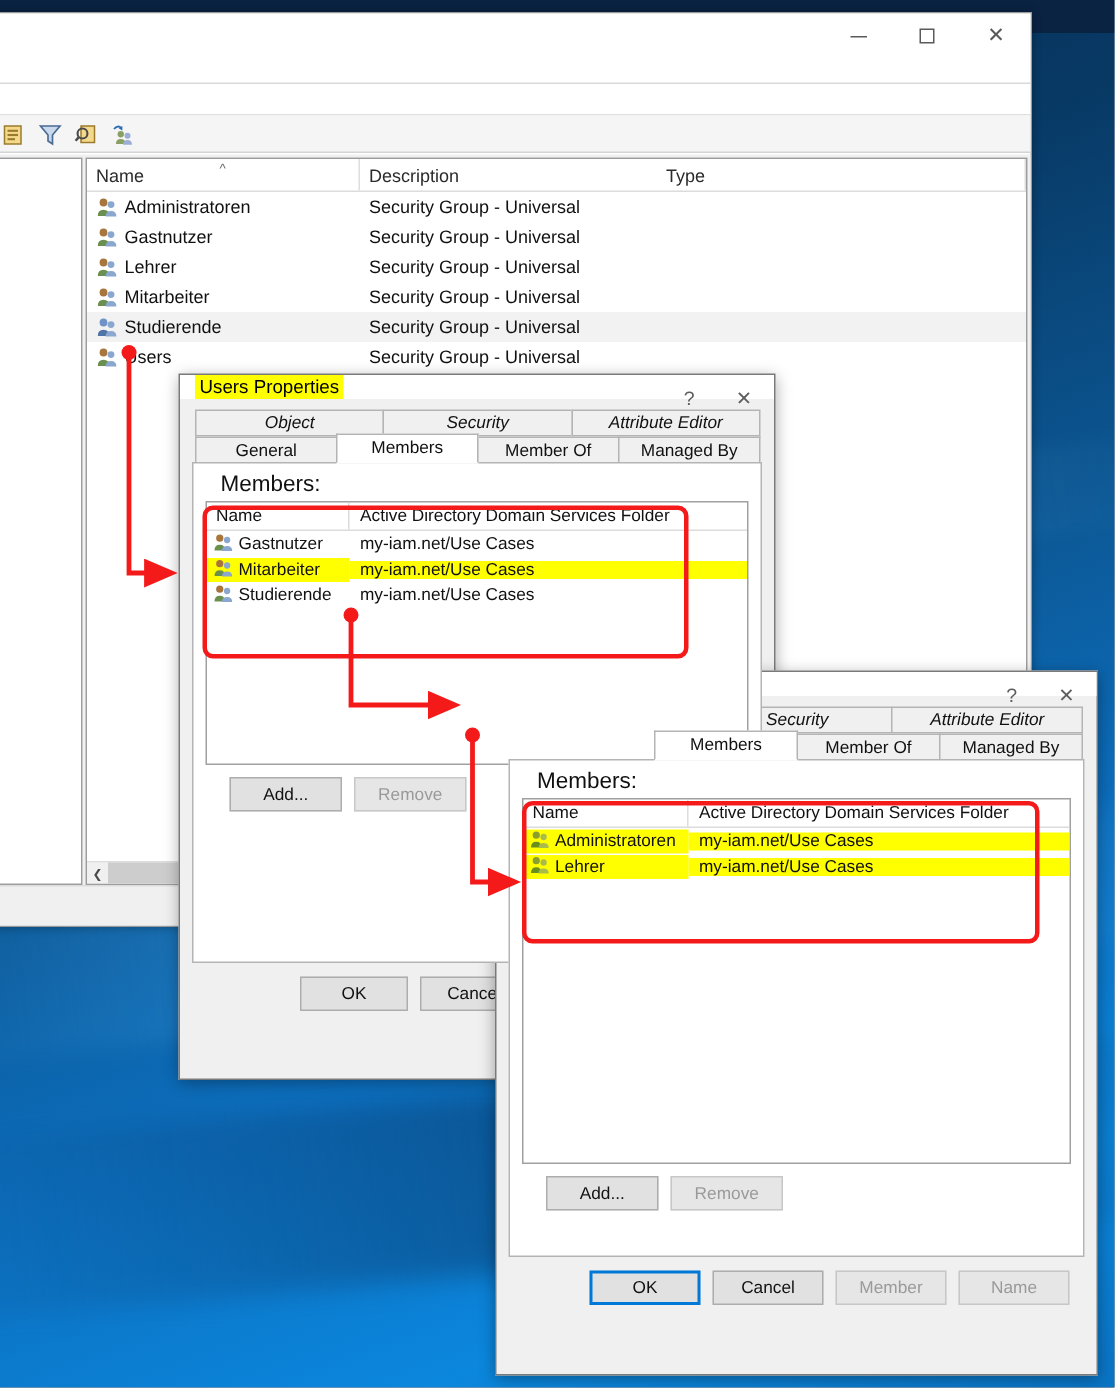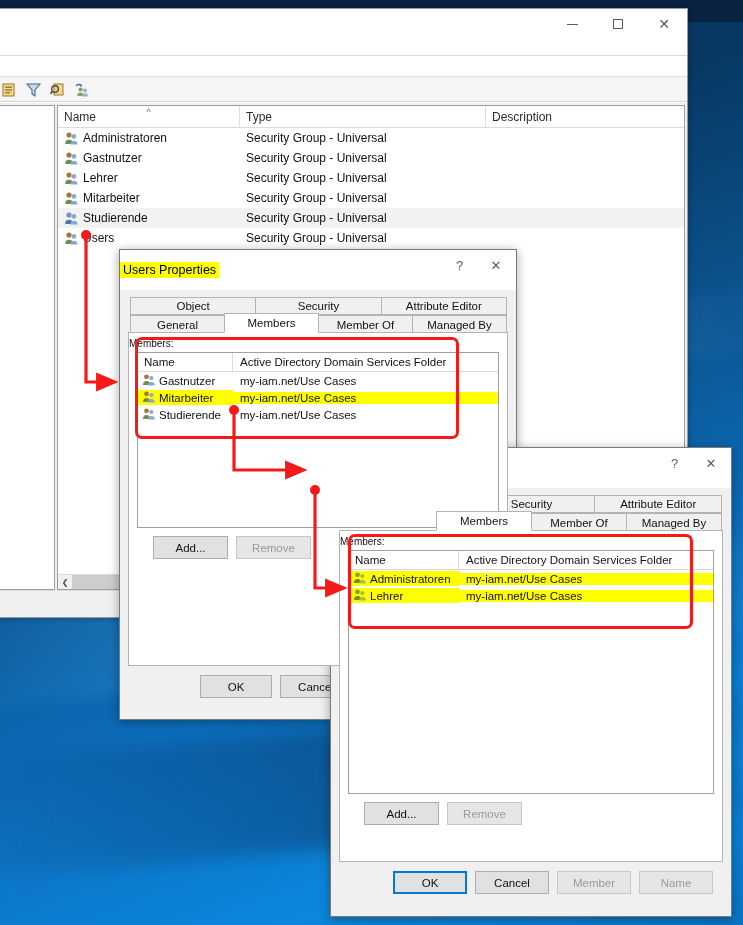--- a/index.html
+++ b/index.html
@@ -155,43 +155,44 @@
   }
 
   
   .dlg {
     position: absolute;
     background: #f0f0f0;
     border: 1px solid #7a7a7a;
     box-shadow: 0 2px 10px rgba(0,0,0,.35);
   }
   .dlg-title {
-    height: 40px;
+    height: 16px;
     background: #ffffff;
     display:flex; align-items:center;
+    padding-left: 10px;
     position: relative;
   }
   .dlg-title .t {
     font-size: 12.5px; color:#000;
     background: #ffff00; padding: 1px 3px;
   }
   .dlg-title .tbtns { position:absolute; right:0; top:0; display:flex; }
   .dlg-title .tb {
     width: 33px; height: 31px;
     display:flex; align-items:center; justify-content:center;
     color:#5d5d5d; font-size:13px;
   }
   .dlg-title .tb.close { width: 40px; }
 
   .dlg-inner { padding: 7px 8px 8px 8px; }
 
   
   .tabrows { padding: 0 2px; }
   .tabrow { display:flex; height: 18px; }
-  .tabrow.top { margin-left: 0; }
+  .tabrow.top { margin-left: 0; font-style: italic; }
   .tab {
     flex:1;
     background: #f0f0f0;
     border: 1px solid #b4b4b4;
     border-bottom: none;
     display:flex; align-items:center; justify-content:center;
     font-size: 11.5px; color:#111;
     margin-right: -1px;
     position: relative;
   }
@@ -203,21 +204,21 @@
     margin-top: -2px;
     height: 20px;
   }
   .tabpage {
     background: #ffffff;
     border: 1px solid #b4b4b4;
     position: relative;
     margin-top: -1px;
     z-index: 1;
   }
-  .fieldlabel { font-size: 10px; color:#111; padding: 5px 0 3px 0; }
+  .fieldlabel { font-size: 15px; color:#111; padding: 5px 0 3px 18px; }
   .memberlist {
     margin: 0 8px;
     border: 1px solid #a0a0a0;
     background: #ffffff;
     overflow: hidden;
   }
   .ml-header {
     display:flex; height:19px;
     border-bottom: 1px solid #dcdcdc;
     font-size: 11.5px; color:#111;
@@ -319,25 +320,25 @@
 
   <div id="mmc-body">
     <div id="mmc-tree"></div>
 
     <div id="mmc-list">
       <div id="list-header">
         <div class="lh-cell name">
           <span>Name</span>
           <span class="sortcaret">^</span>
         </div>
+        <div class="lh-cell desc">
+          <span>Description</span>
+        </div>
         <div class="lh-cell type">
           <span>Type</span>
-        </div>
-        <div class="lh-cell desc">
-          <span>Description</span>
         </div>
       </div>
 
       <div id="list-rows">
 
         <div class="lrow">
           <div class="lc name">
             <span class="grpicon">
               <svg width="15" height="14" viewBox="0 0 15 14">
                   <circle cx="5" cy="4" r="2.6" fill="#a8753c"></circle>

